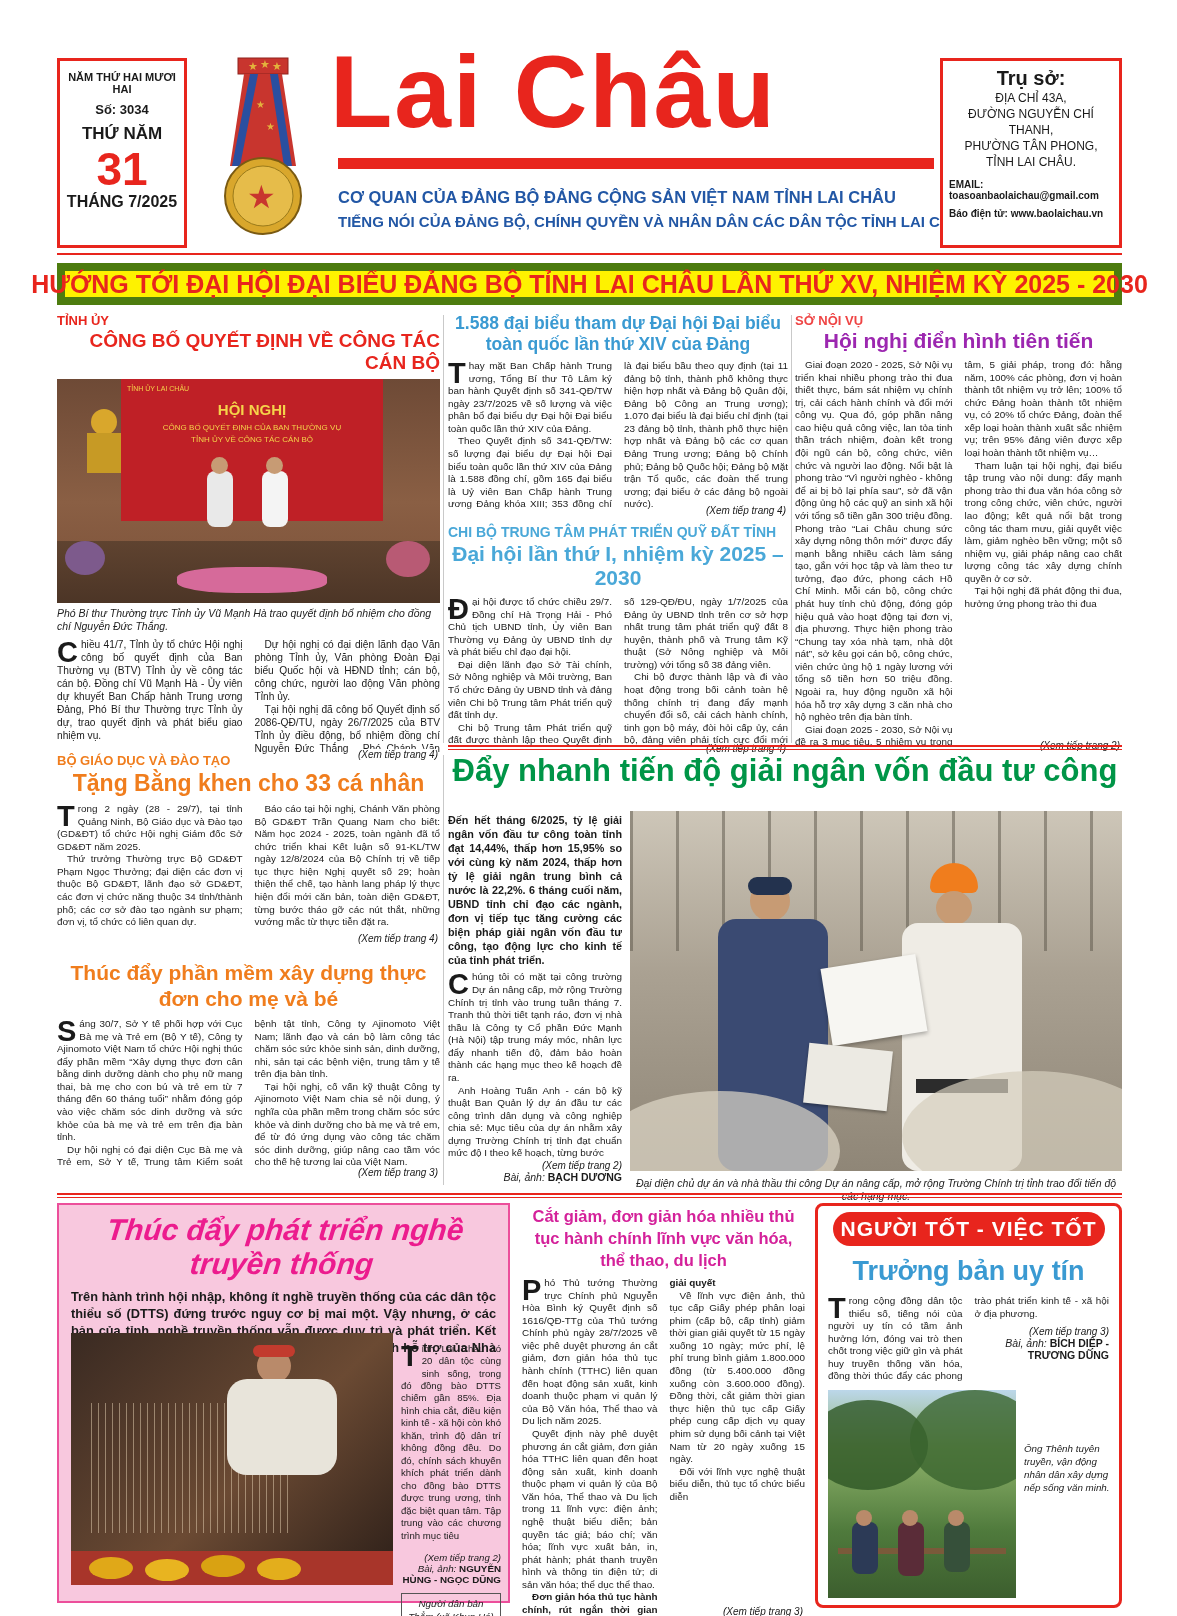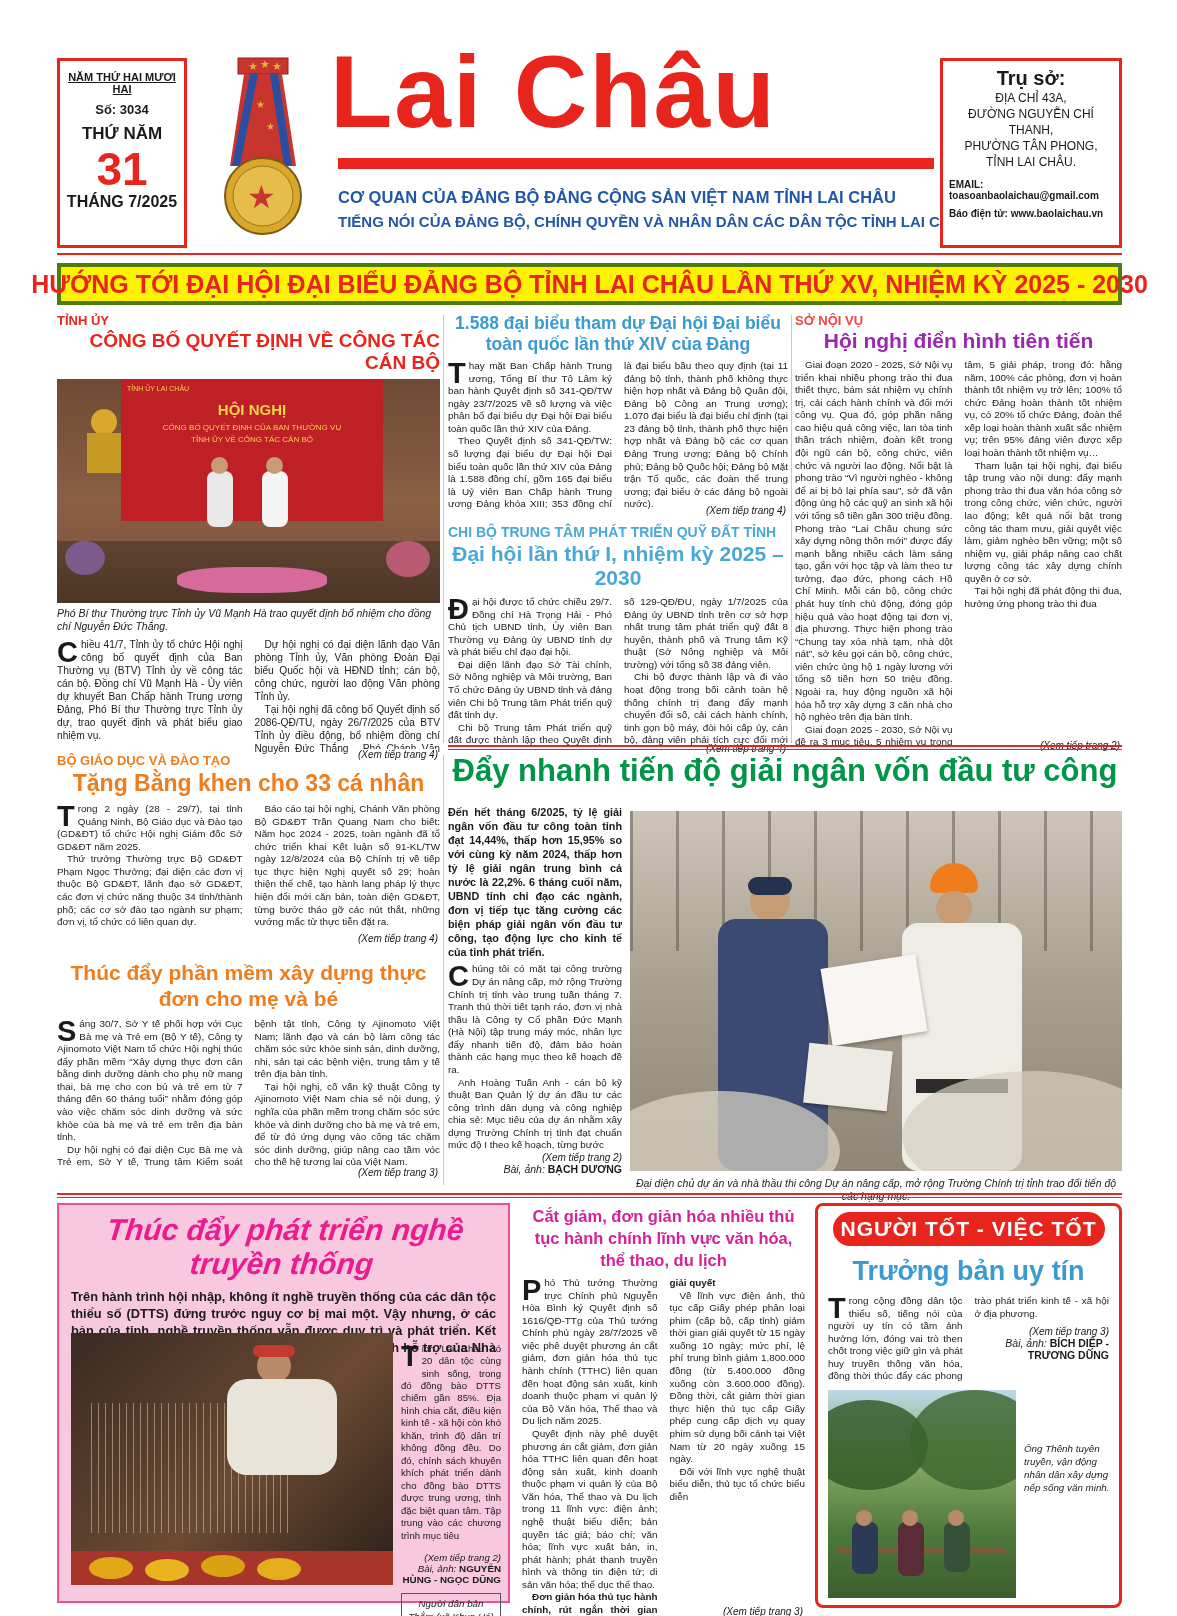--- a/index.html
+++ b/index.html
@@ -6,37 +6,37 @@
   #page{position:relative;width:1177px;height:1616px;background:#fff;
         font-family:"Liberation Sans","DejaVu Sans",sans-serif;color:#1a1a1a;overflow:hidden;}
   .abs{position:absolute;}
   .center{text-align:center;}
   .just{text-align:justify;}
   .bold{font-weight:bold;}
   .ital{font-style:italic;}
   
   .redbox{border:3px solid #e8251d;background:#fff;box-sizing:border-box;}
   #info-box{left:57px;top:58px;width:130px;height:190px;text-align:center;padding-top:10px;}
-  #info-year{font-size:11px;font-weight:bold;text-decoration:underline;}
+  #info-year{font-size:11px;font-weight:bold;}
   #info-issue{font-size:13px;font-weight:bold;margin-top:7px;}
   #info-weekday{font-size:17px;font-weight:bold;margin-top:7px;}
   #info-day{font-size:46px;font-weight:bold;color:#e8251d;line-height:46px;margin-top:2px;}
   #info-month{font-size:16px;font-weight:bold;margin-top:1px;}
   #nameplate{left:330px;top:40px;width:600px;font-size:102px;font-weight:bold;color:#e8251d;
              letter-spacing:2px;line-height:104px;white-space:nowrap;}
   #nameplate-bar{left:338px;top:158px;width:596px;height:11px;background:#e8251d;}
   #org1{left:338px;top:188px;width:600px;font-size:16.5px;font-weight:bold;color:#2257a5;white-space:nowrap;}
   #org2{left:338px;top:213px;width:600px;font-size:15px;font-weight:bold;color:#2257a5;white-space:nowrap;}
   #address-box{left:940px;top:58px;width:182px;height:190px;text-align:center;padding:6px 6px;}
   #addr-title{font-size:20px;font-weight:bold;}
   .addr-line{font-size:12px;line-height:16px;}
   #addr-email{font-size:10px;font-weight:bold;margin-top:9px;text-align:left;}
   #addr-web{font-size:10px;font-weight:bold;margin-top:7px;text-align:left;}
   #head-rule{left:57px;top:253px;width:1065px;height:2px;background:#e8251d;}
-  #banner{left:57px;top:263px;width:1065px;height:42px;background:#fef200;border:4px solid #4d7c0f;
+  #banner{left:57px;top:263px;width:1065px;height:42px;background:#fef200;border:8px solid #4d7c0f;
           box-sizing:border-box;display:flex;align-items:center;justify-content:center;
           font-size:25px;font-weight:bold;color:#e8251d;white-space:nowrap;}
   
   .kicker{font-size:13px;font-weight:bold;}
   .body2{column-count:2;column-gap:12px;column-fill:auto;overflow:hidden;text-align:justify;}
   .body2 p, .col1 p{margin:0;text-indent:10px;line-height:1.27;}
   p.dc{text-indent:0;}
   p.dc::first-letter{float:left;font-size:29px;line-height:24px;font-weight:bold;padding:1px 3px 0 0;}
   .art{position:absolute;}
   .cont{position:absolute;right:2px;bottom:0;font-style:italic;font-size:10px;background:#fff;padding-left:5px;}
@@ -190,21 +190,21 @@
       <p class="dc">Sáng 30/7, Sở Y tế phối hợp với Cục Bà mẹ và Trẻ em (Bộ Y tế), Công ty Ajinomoto Việt Nam tổ chức Hội nghị thúc đẩy phần mềm “Xây dựng thực đơn cân bằng dinh dưỡng dành cho phụ nữ mang thai, bà mẹ cho con bú và trẻ em từ 7 tháng đến 60 tháng tuổi” nhằm đóng góp vào việc chăm sóc dinh dưỡng và sức khỏe của bà mẹ và trẻ em trên địa bàn tỉnh.</p>
       <p>Dự hội nghị có đại diện Cục Bà mẹ và Trẻ em, Sở Y tế, Trung tâm Kiểm soát bệnh tật tỉnh, Công ty Ajinomoto Việt Nam; lãnh đạo và cán bộ làm công tác chăm sóc sức khỏe sinh sản, dinh dưỡng, nhi, sản tại các bệnh viện, trung tâm y tế trên địa bàn tỉnh.</p>
       <p>Tại hội nghị, cố vấn kỹ thuật Công ty Ajinomoto Việt Nam chia sẻ nội dung, ý nghĩa của phần mềm trong chăm sóc sức khỏe và dinh dưỡng cho bà mẹ và trẻ em, để từ đó ứng dụng vào công tác chăm sóc dinh dưỡng, giúp nâng cao tầm vóc cho thế hệ tương lai của Việt Nam.</p>
 
       <span class="cont">(Xem tiếp trang 3)</span>
     </div>
   </div>
 
   <div class="art" style="left:448px;top:753px;width:674px;height:440px;">
     <div class="center bold" style="font-size:31px;color:#009547;">Đẩy nhanh tiến độ giải ngân vốn đầu tư công</div>
-    <div class="col1" style="position:absolute;left:0;top:52px;width:174px;height:372px;overflow:hidden;text-align:justify;">
+    <div class="col1" style="position:absolute;left:0;top:60px;width:174px;height:372px;overflow:hidden;text-align:justify;">
       <div class="bold just" style="font-size:10.8px;line-height:1.3;">Đến hết tháng 6/2025, tỷ lệ giải ngân vốn đầu tư công toàn tỉnh đạt 14,44%, thấp hơn 15,95% so với cùng kỳ năm 2024, thấp hơn tỷ lệ giải ngân trung bình cả nước là 22,2%. 6 tháng cuối năm, UBND tỉnh chỉ đạo các ngành, đơn vị tiếp tục tăng cường các biện pháp giải ngân vốn đầu tư công, tạo động lực cho kinh tế của tỉnh phát triển.</div>
       <p class="dc" style="font-size:9.9px;margin-top:4px;">Chúng tôi có mặt tại công trường Dự án nâng cấp, mở rộng Trường Chính trị tỉnh vào trung tuần tháng 7. Tranh thủ thời tiết tạnh ráo, đơn vị nhà thầu là Công ty Cổ phần Đức Mạnh (Hà Nội) tập trung máy móc, nhân lực đẩy nhanh tiến độ, đảm bảo hoàn thành các hạng mục theo kế hoạch đề ra.</p>
       <p style="font-size:9.9px;">Anh Hoàng Tuấn Anh - cán bộ kỹ thuật Ban Quản lý dự án đầu tư các công trình dân dụng và công nghiệp chia sẻ: Mục tiêu của dự án nhằm xây dựng Trường Chính trị tỉnh đạt chuẩn mức độ I theo kế hoạch, từng bước</p>
       <div class="ital" style="font-size:10px;text-align:right;">(Xem tiếp trang 2)</div>
       <div class="byline"><span class="ital">Bài, ảnh:</span> <span class="nm">BẠCH DƯƠNG</span></div>
     </div>
     <div class="photo" style="left:182px;top:58px;width:492px;height:360px;background:linear-gradient(180deg,#cdc6b8 0%,#aaa192 45%,#8f8677 100%);">
       <div style="position:absolute;left:0;top:0;width:100%;height:140px;background:repeating-linear-gradient(90deg,rgba(90,84,72,.5) 0 3px,transparent 3px 46px);"></div>
       <div style="position:absolute;left:120px;top:70px;width:40px;height:40px;border-radius:50%;background:#c79b74;"></div>
       <div style="position:absolute;left:118px;top:66px;width:44px;height:18px;border-radius:9px;background:#23324e;"></div>

